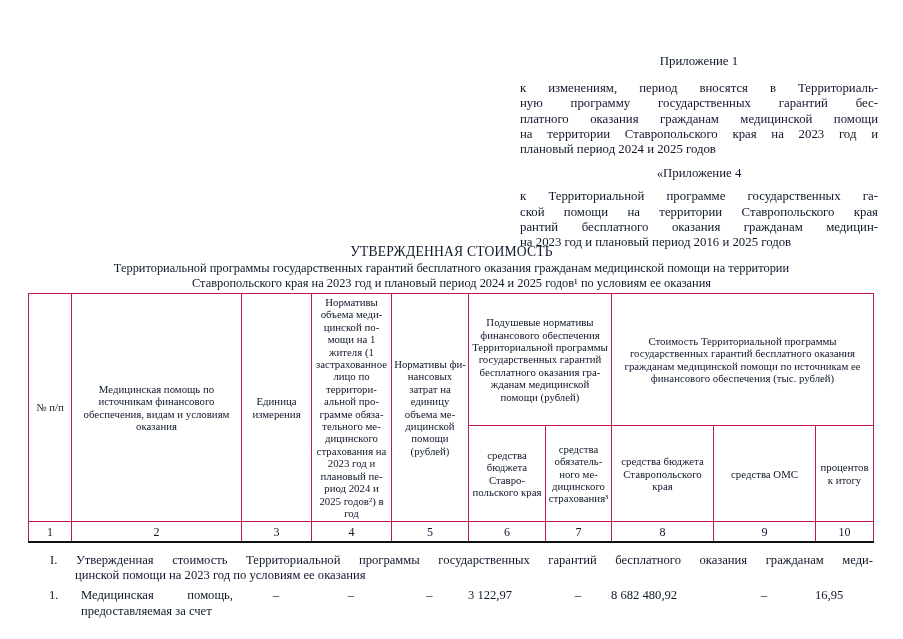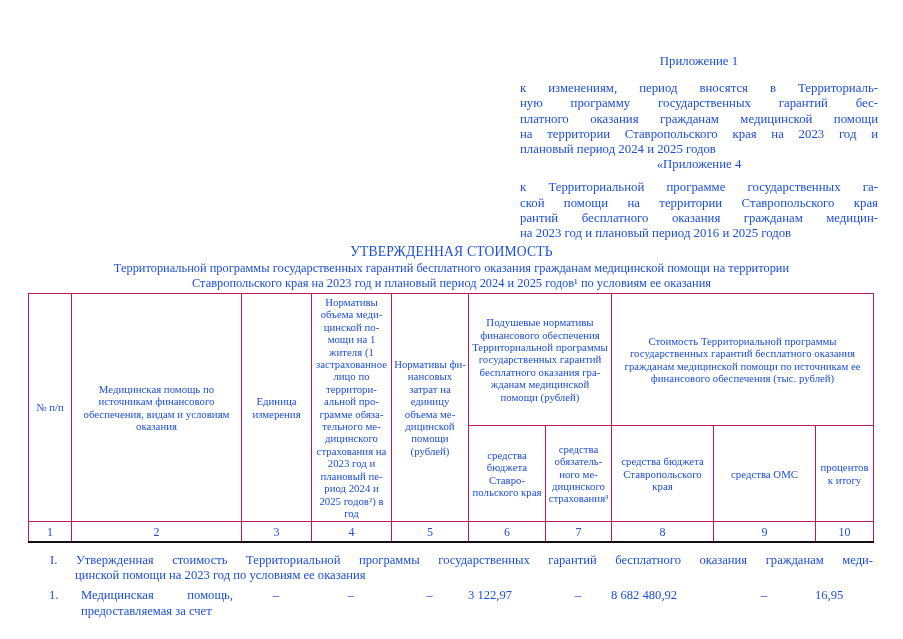--- a/index.html
+++ b/index.html
@@ -1,31 +1,31 @@
 <!DOCTYPE html>
 <html><head>
 <meta charset="utf-8">
 <style>
   html,body{margin:0;padding:0;background:#e9e9e9;}
   .page{
     position:relative;
     width:903px;height:639px;
     background:#ffffff;
-    color:#1d4ed8;
+    color:#0f172a;
     font-family:"Liberation Serif", serif;
     overflow:hidden;
     margin:0 auto;
   }
   
   .apdx-block{
     position:absolute; top:54px; right:25px; width:358px;
     font-size:12.8px; line-height:15.2px;
   }
   .apdx-head{ text-align:center; margin-bottom:12px; }
-  .apdx-head2{ text-align:center; margin-top:0; margin-bottom:8px; }
+  .apdx-head2{ text-align:center; margin-top:9px; margin-bottom:8px; }
   .jline{ text-align:justify; text-align-last:justify; white-space:nowrap; }
   .lline{ text-align:left; }
   
   .main-title{
     position:absolute; top:244px; left:0; width:100%;
     text-align:center; font-size:13.6px; letter-spacing:.2px;
   }
   .subtitle{
     position:absolute; top:261px; left:0; width:100%;
     text-align:center; font-size:12.4px; line-height:14.6px;

